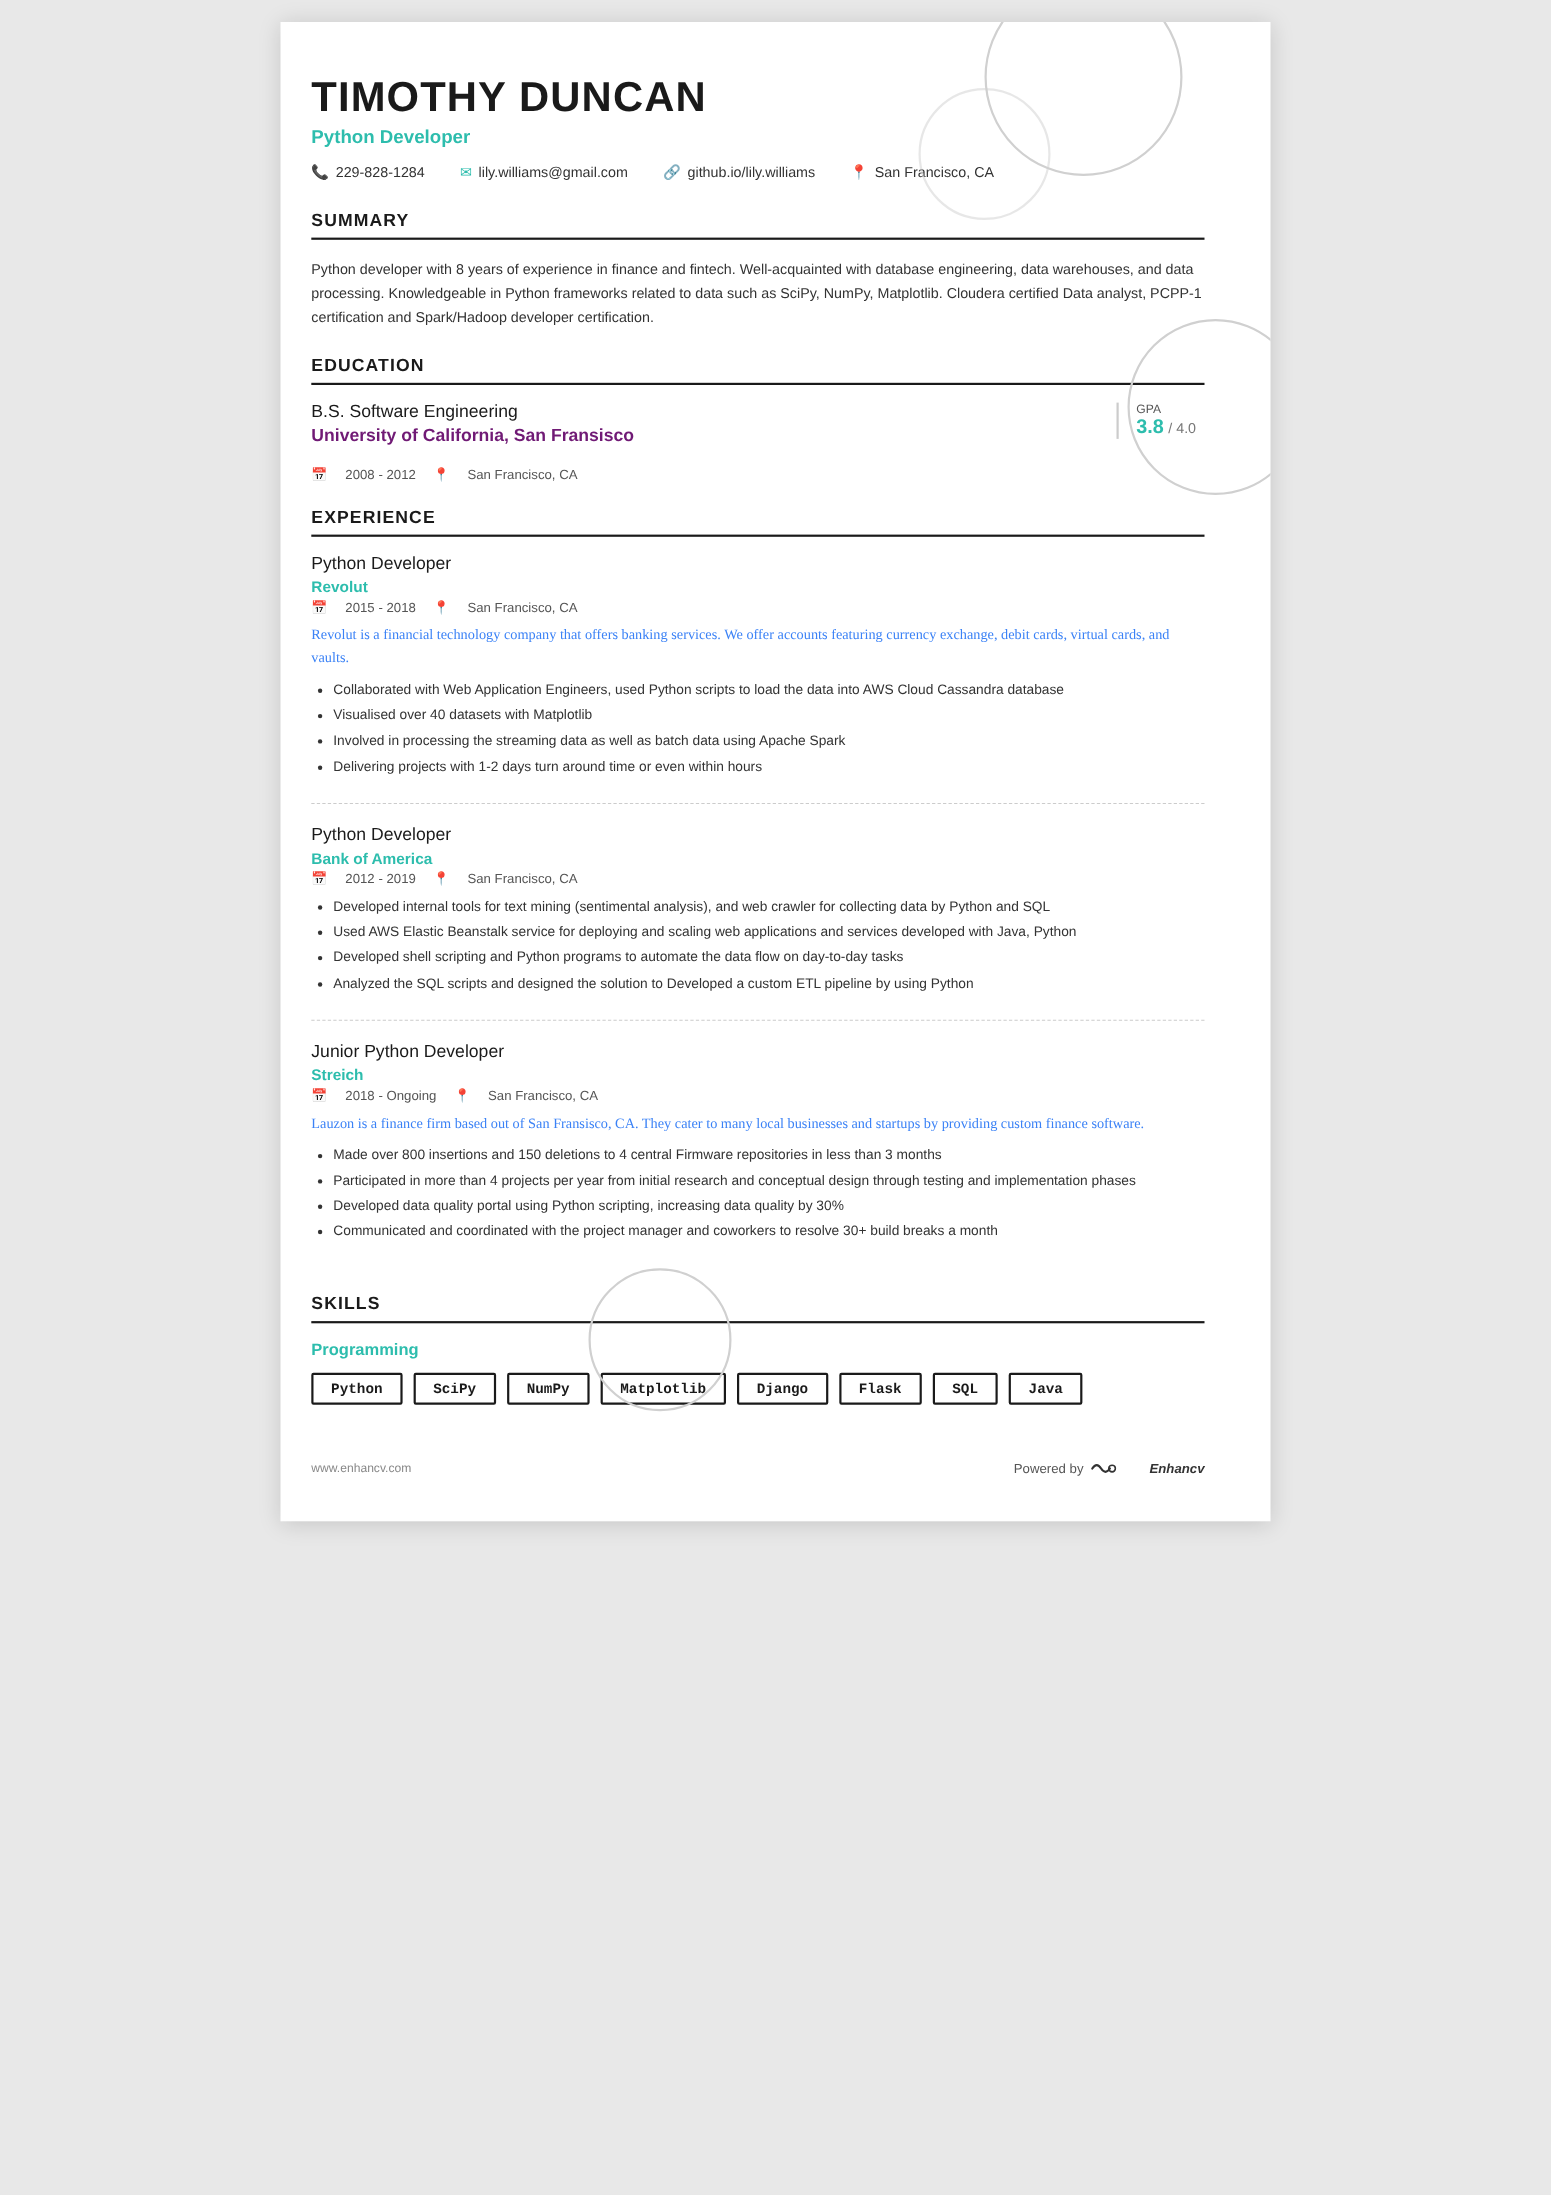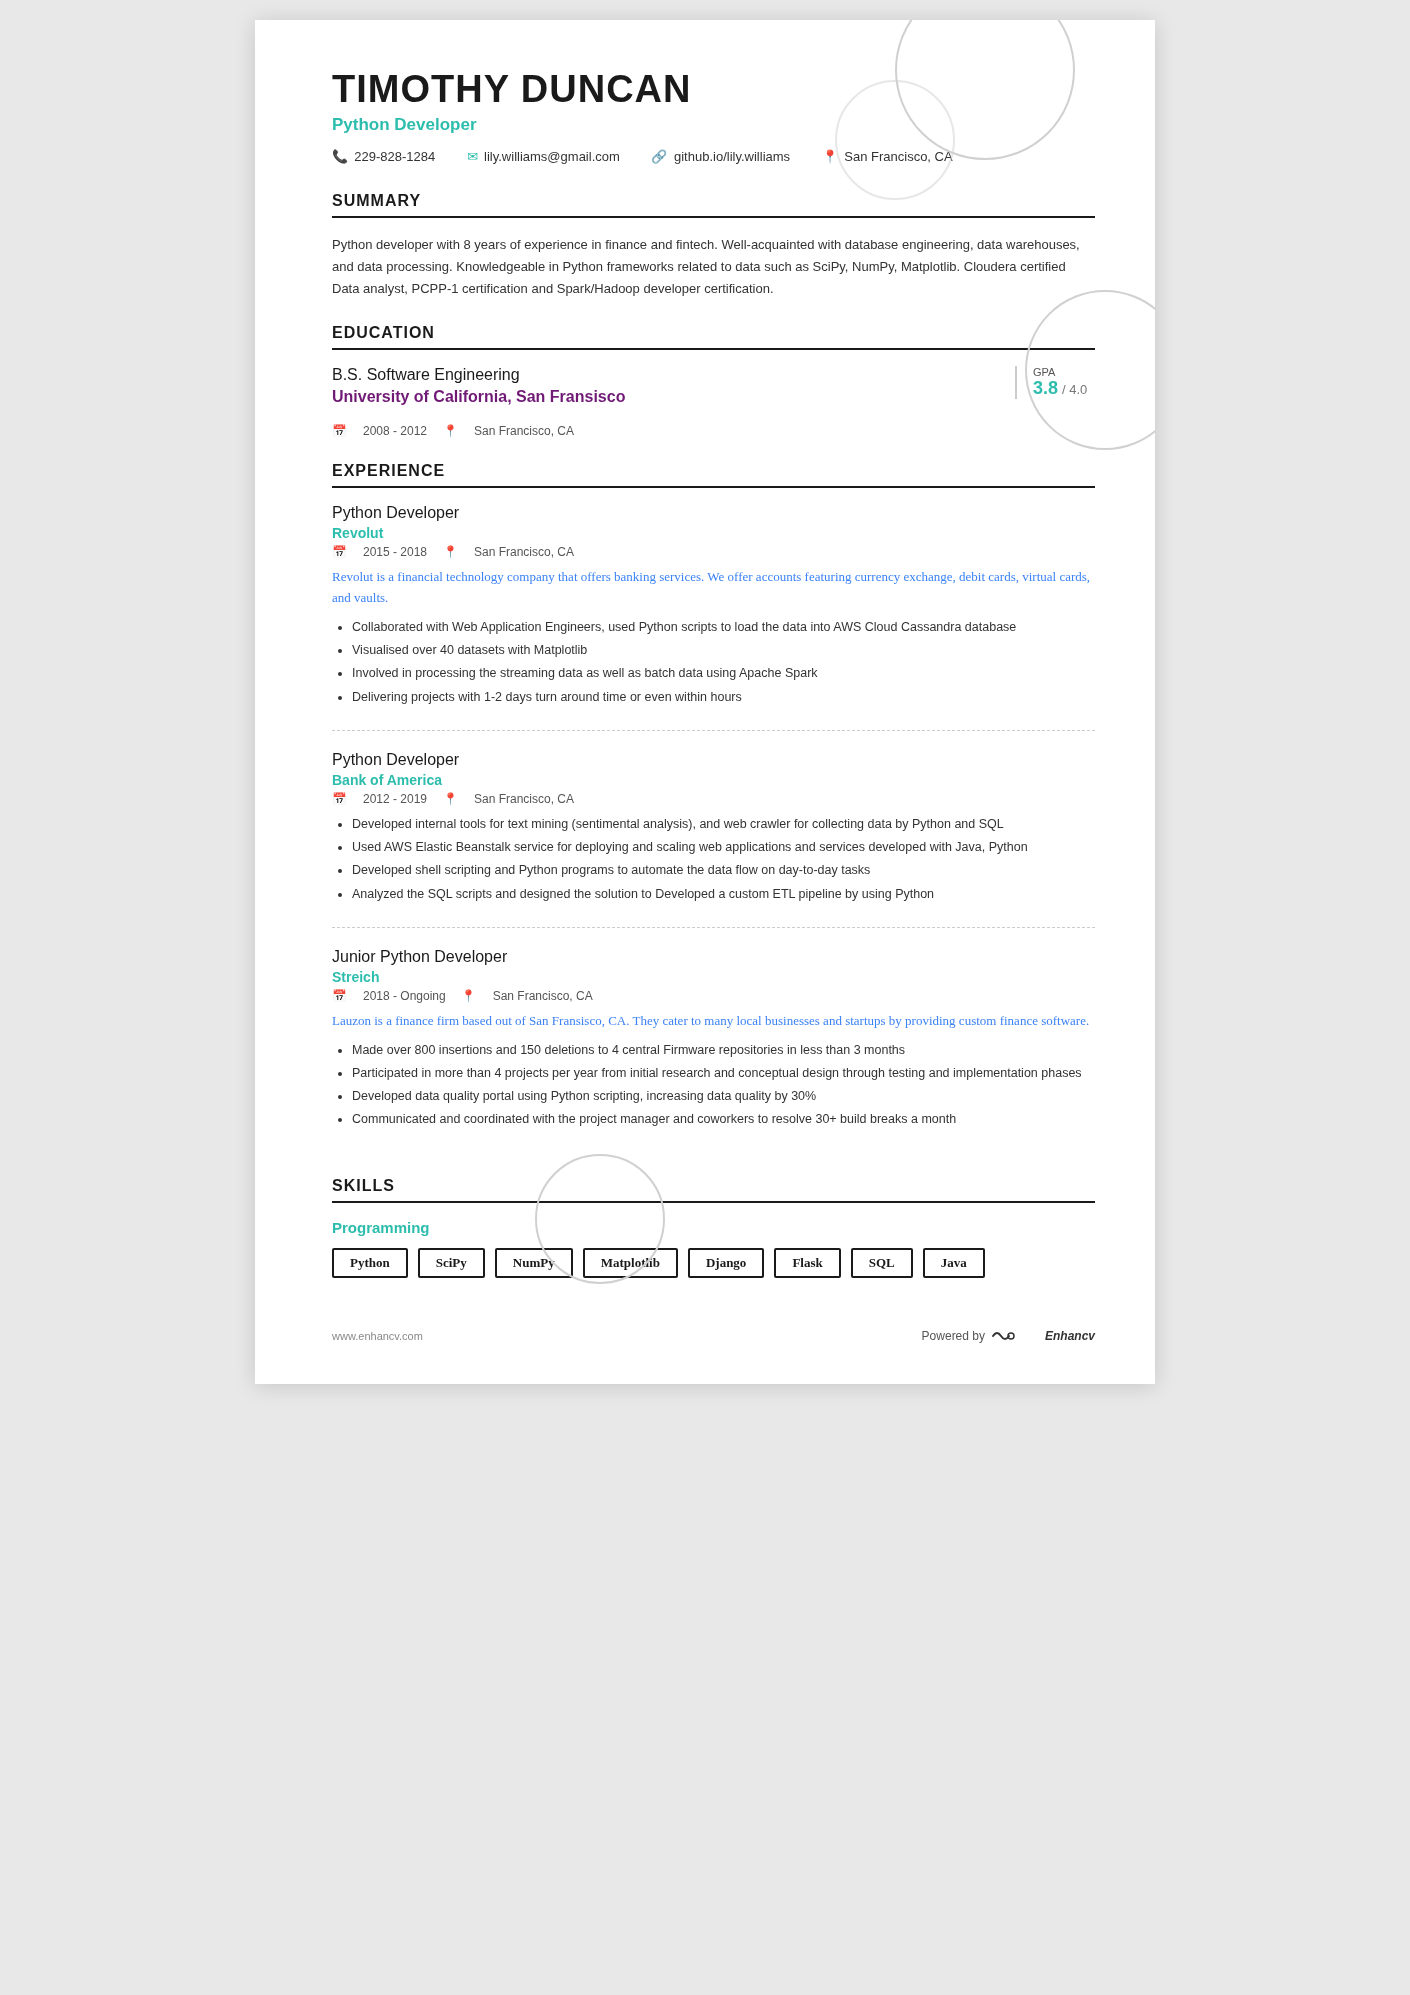--- a/index.html
+++ b/index.html
@@ -10,21 +10,21 @@
       justify-content: center;
       align-items: flex-start;
       min-height: 100vh;
       padding: 20px;
     }
     .resume-wrapper {
       width: 900px;
       background: #fff;
       position: relative;
       overflow: hidden;
-      padding: 48px 60px 40px 77px;
+      padding: 48px 60px 40px 28px;
       box-shadow: 0 2px 20px rgba(0,0,0,0.15);
     }
 
     
     .bg-shape {
       position: absolute;
       border-radius: 50%;
       border: 2px solid #d0d0d0;
       pointer-events: none;
     }
@@ -198,21 +198,21 @@
       display: flex;
       flex-wrap: wrap;
       gap: 10px;
     }
     .skill-tag {
       border: 2px solid #1a1a1a;
       padding: 5px 16px;
       font-size: 13px;
       font-weight: 700;
       color: #1a1a1a;
-      font-family: Liberation Serif, serif;
+      font-family: Liberation Mono, monospace;
       border-radius: 2px;
     }
 
     
     .footer {
       display: flex;
       justify-content: space-between;
       align-items: center;
       margin-top: 40px;
       padding-top: 10px;

